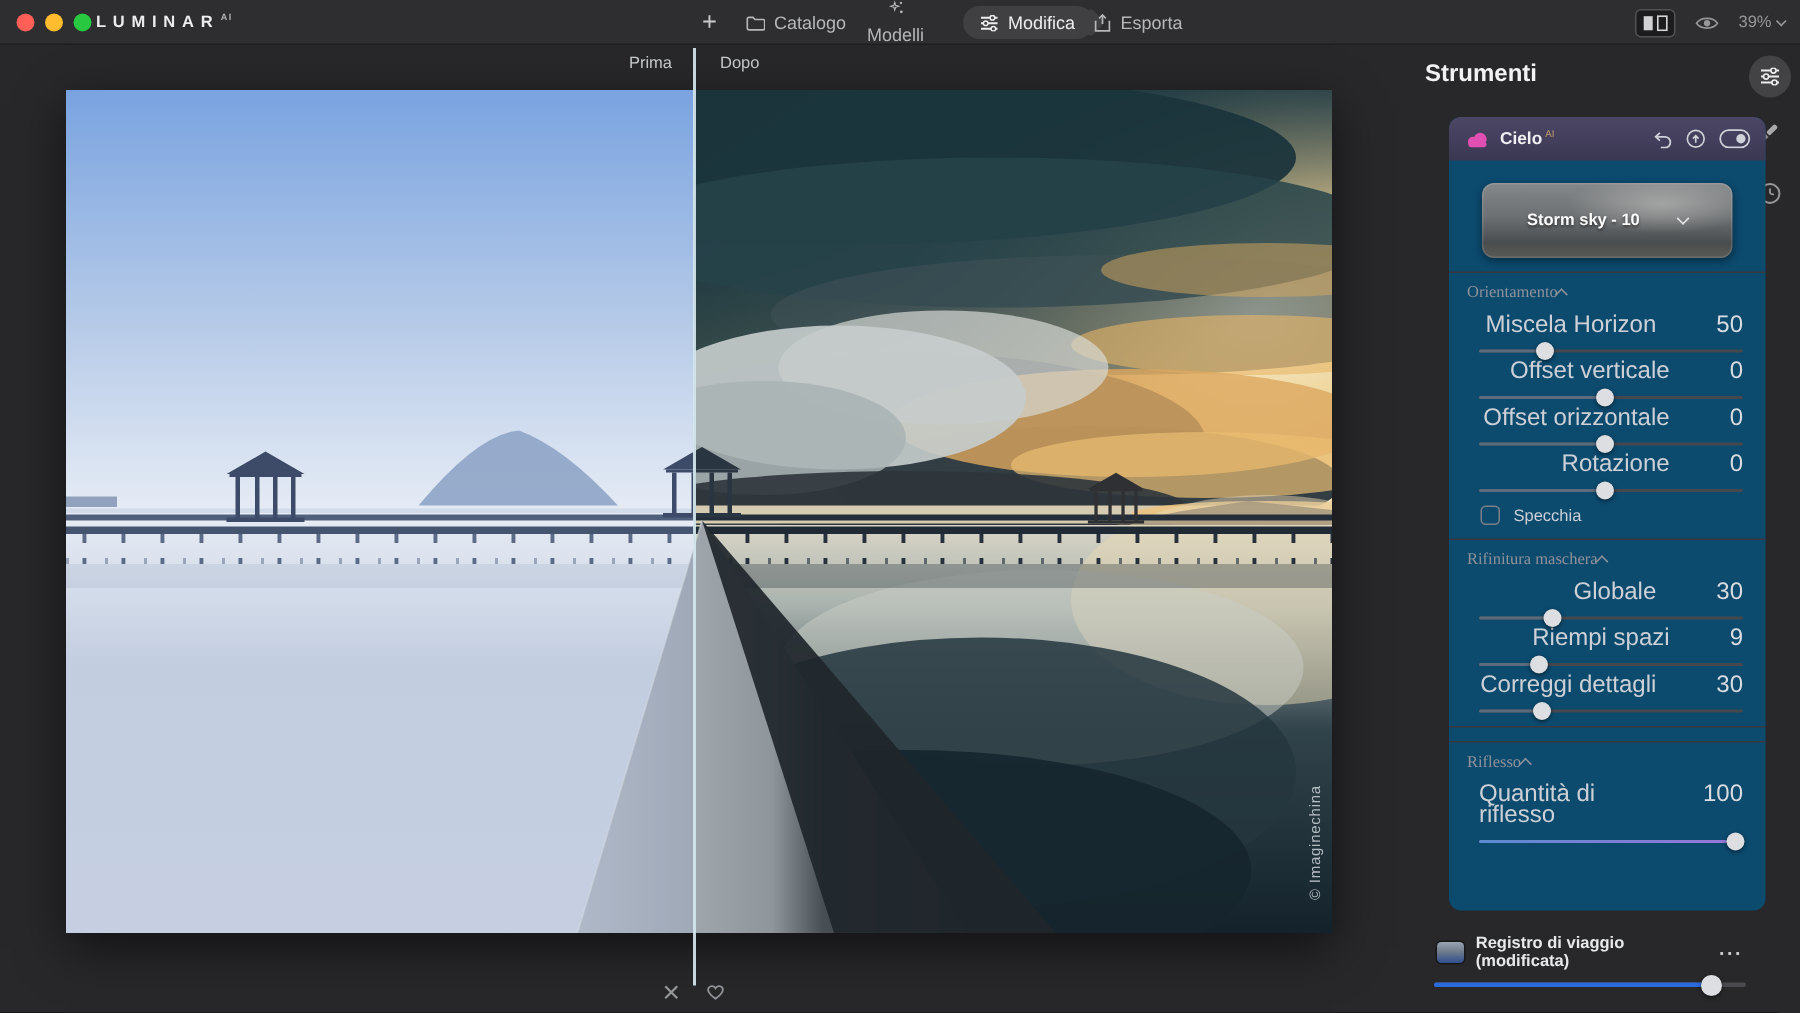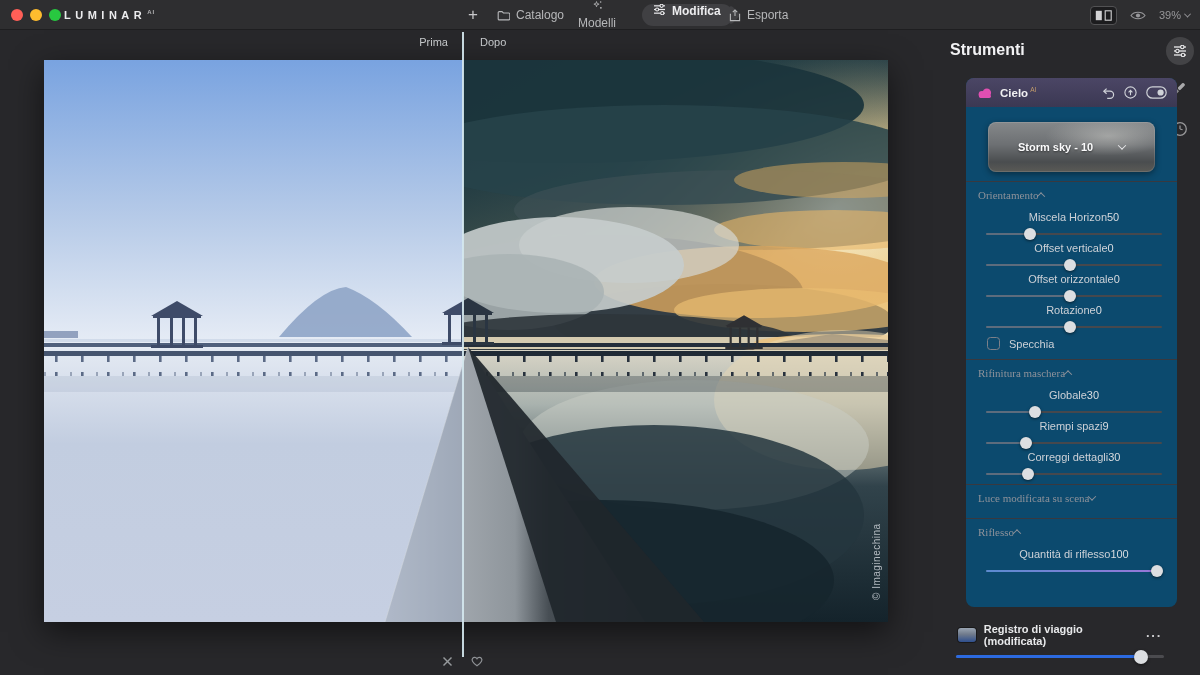--- a/index.html
+++ b/index.html
@@ -10,21 +10,21 @@
   
   .topbar { position:absolute; left:0; top:0; width:1200px; height:30px; background:#2e2e30; border-bottom:1px solid #1e1e20; z-index:40; }
   .traffic { position:absolute; left:11px; top:9px; display:flex; gap:7px; }
   .tl { width:12px; height:12px; border-radius:50%; display:inline-block; }
   .tl.red { background:#ff5f57; } .tl.yellow { background:#febc2e; } .tl.green { background:#28c840; }
   .logo { position:absolute; left:64px; top:9px; font-size:11px; font-weight:700; letter-spacing:4.5px; color:#ececee; }
   .logo sup { font-size:6px; letter-spacing:1px; color:#b5b5b7; margin-left:1px; }
   .tbitem { position:absolute; top:0; height:30px; display:flex; align-items:center; gap:6px; background:none; border:none; color:#b6b7b9; font-size:12px; font-family:inherit; cursor:default; }
   .tb-plus { left:462px; font-size:17px; color:#c8c8ca; width:22px; justify-content:center; }
   .tb-catalogo { left:497px; } .tb-modelli { left:578px;flex-direction:column; } .tb-esporta { left:729px; }
-  .pill { position:absolute; left:642px; top:4px; height:22px; display:flex; gap:6px; background:#404043; border:none; border-radius:12px; padding:0 12px 0 11px; color:#ededef; font-size:12px; font-weight:700; font-family:inherit; }
+  .pill { position:absolute; left:642px; top:4px; height:22px; display:flex; align-items:center; gap:6px; background:#404043; border:none; border-radius:12px; padding:0 12px 0 11px; color:#ededef; font-size:12px; font-weight:400; font-family:inherit; }
   .pill::after { content:""; position:absolute; right:-5px; top:4px; width:14px; height:14px; background:#404043; transform:rotate(45deg); border-radius:3px; z-index:-1; }
   .tb-right { position:absolute; right:10px; top:0; height:30px; display:flex; align-items:center; gap:13px; }
   .cmpbtn { width:27px; height:19px; background:#1c1c1e; border:1px solid #525254; border-radius:4px; display:flex; align-items:center; justify-content:center; }
   .iconbtn { background:none; border:none; display:flex; align-items:center; gap:4px; color:#97979a; font-size:11px; font-family:inherit; }
   .chev { display:inline-block; width:6px; height:6px; border-right:1.5px solid currentColor; border-bottom:1.5px solid currentColor; }
   .chev.down { transform:rotate(45deg) translate(-1px,-1px); }
   .chev.up { transform:rotate(-135deg) translate(-1px,-1px); }
   .chev.sm { width:5px; height:5px; }
 
   
@@ -55,21 +55,21 @@
     background:linear-gradient(180deg,#85888a 0%,#6d7073 45%,#4a4d4f 80%,#5a5a56 100%); box-shadow:0 2px 6px rgba(0,0,0,.4), inset 0 0 0 1px rgba(255,255,255,.12); }
   .skydrop::before { content:""; position:absolute; inset:0; background:radial-gradient(ellipse 90px 28px at 72% 28%, rgba(200,200,196,.55), rgba(0,0,0,0) 70%); }
   .skydrop span { position:relative; }
   .preset-name { font-size:11px; font-weight:700; color:#fbfbfc; text-shadow:0 1px 2px rgba(0,0,0,.5); }
   .skydrop .chev { color:#e8e8ea; margin-left:auto; }
 
   .sec-div { border-top:1px solid #39393f; margin-top:9px; }
   .sechead { display:flex; align-items:center; justify-content:flex-start; padding:7px 13px 5px 12px; font-size:11px; color:#8e929a;font-family:Liberation Serif, serif; }
   .sechead .chev { color:#8e929a; }
   .srow { padding:0 15px 0 20px; margin-top:4px; }
-  .slabels { display:flex; justify-content:center; font-size:11px; line-height:14px; color:#cdd1d7; }
+  .slabels { display:flex; justify-content:flex-end; font-size:16px; line-height:14px; color:#cdd1d7;gap:40px; }
   .svalue { color:#d9dce0; }
   .track { position:relative; height:2px; background:#46484d; border-radius:1px; margin:9px 0 6px; }
   .fill { position:absolute; left:0; top:0; bottom:0; width:var(--p); background:#5d6c7d; border-radius:1px; }
   .track.grad .fill { background:linear-gradient(90deg,#5b8bd0,#9877d8); }
   .thumb { position:absolute; left:var(--p); top:50%; transform:translate(-50%,-50%); width:12px; height:12px; border-radius:50%; background:#dcdee1; box-shadow:0 1px 3px rgba(0,0,0,.55); }
   .cbrow { display:flex; align-items:center; gap:9px; margin:9px 0 2px 21px; font-size:11px; color:#cdd1d7; }
   .cbox { width:13px; height:13px; border:1.5px solid #7c8089; border-radius:3.5px; }
 
   .layersbar { position:absolute; left:14px; top:595px; width:212px; }
   .lrow { display:flex; align-items:center; gap:8px; padding:0 4px; height:20px; }
@@ -445,24 +445,20 @@
             <span>Correggi dettagli</span>
             <span class="svalue">30</span>
           </div>
         <div class="track" style="--p: 24%;">
             <div class="fill"></div>
             <div class="thumb"></div>
           </div>
       </div>
 
       <div class="sec-div"></div>
-      <div class="sechead">
-        <span>Luce modificata su scena</span>
-        <span class="chev down"></span>
-      </div>
 
       <div class="sec-div"></div>
       <div class="sechead">
         <span>Riflesso</span>
         <span class="chev up"></span>
       </div>
       <div class="srow">
         <div class="slabels">
             <span>Quantità di riflesso</span>
             <span class="svalue">100</span>

